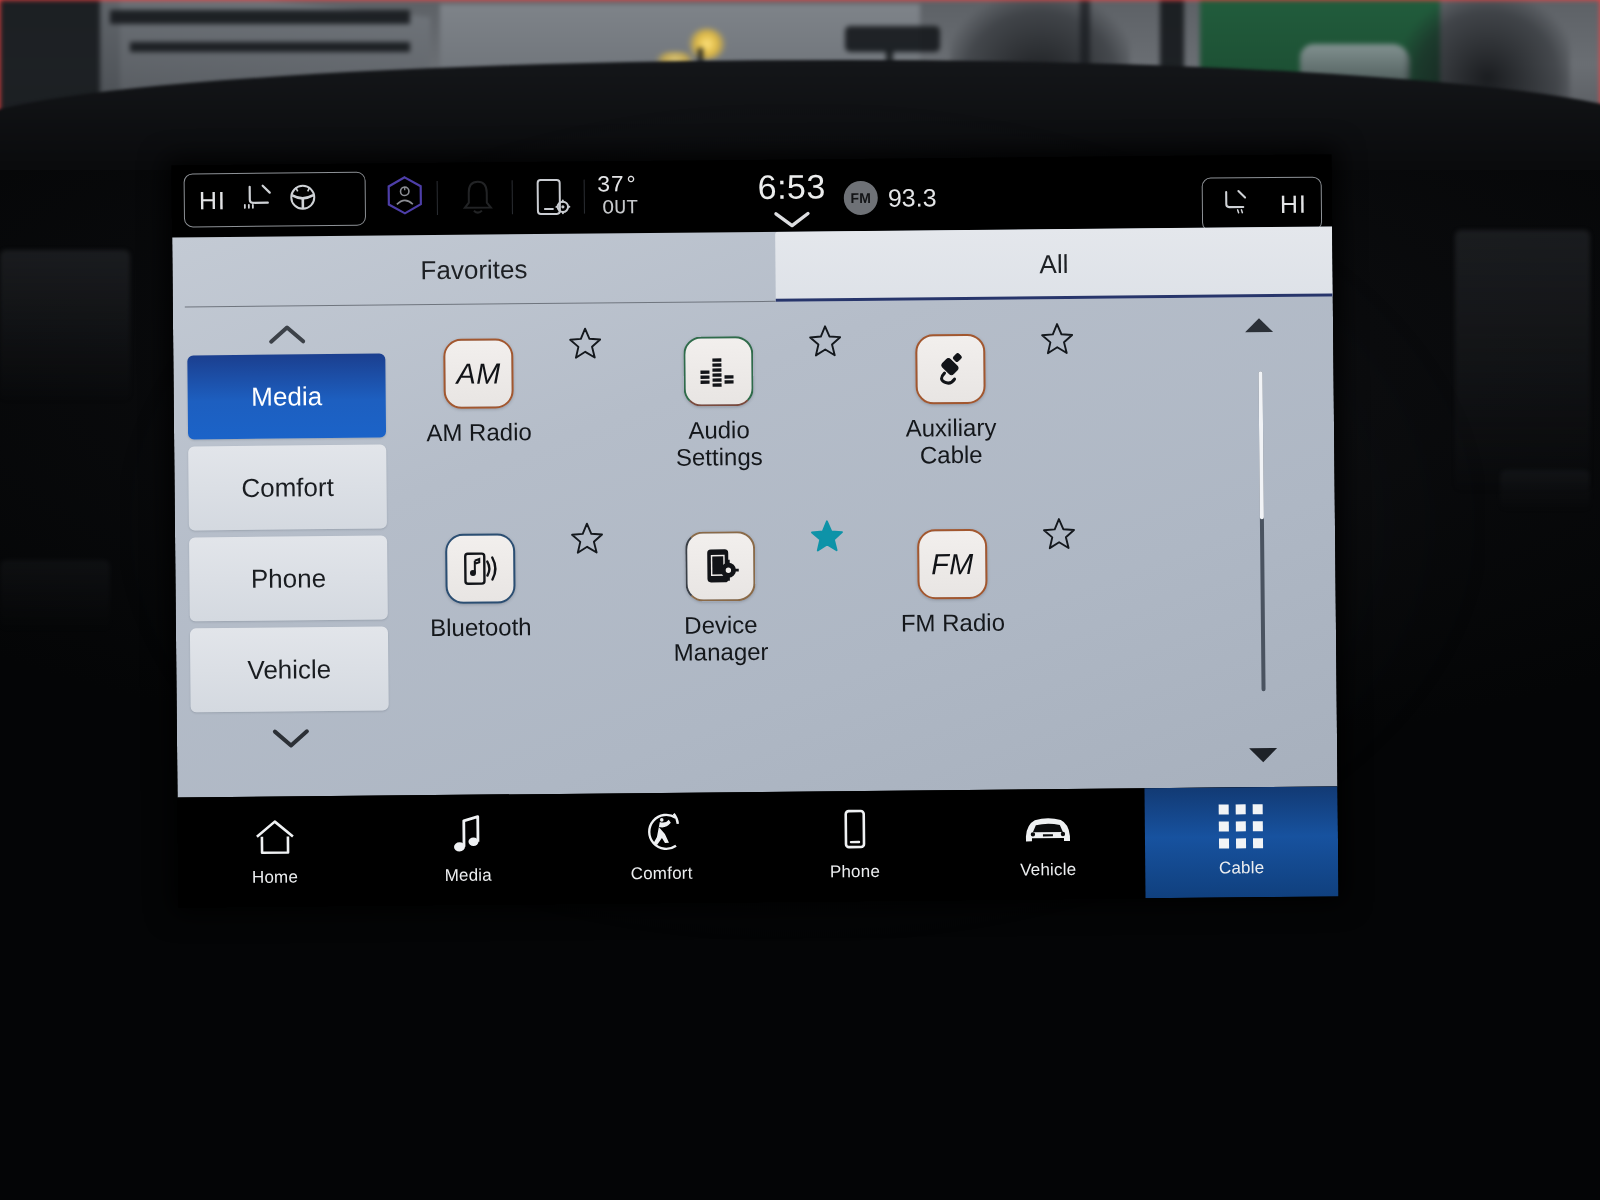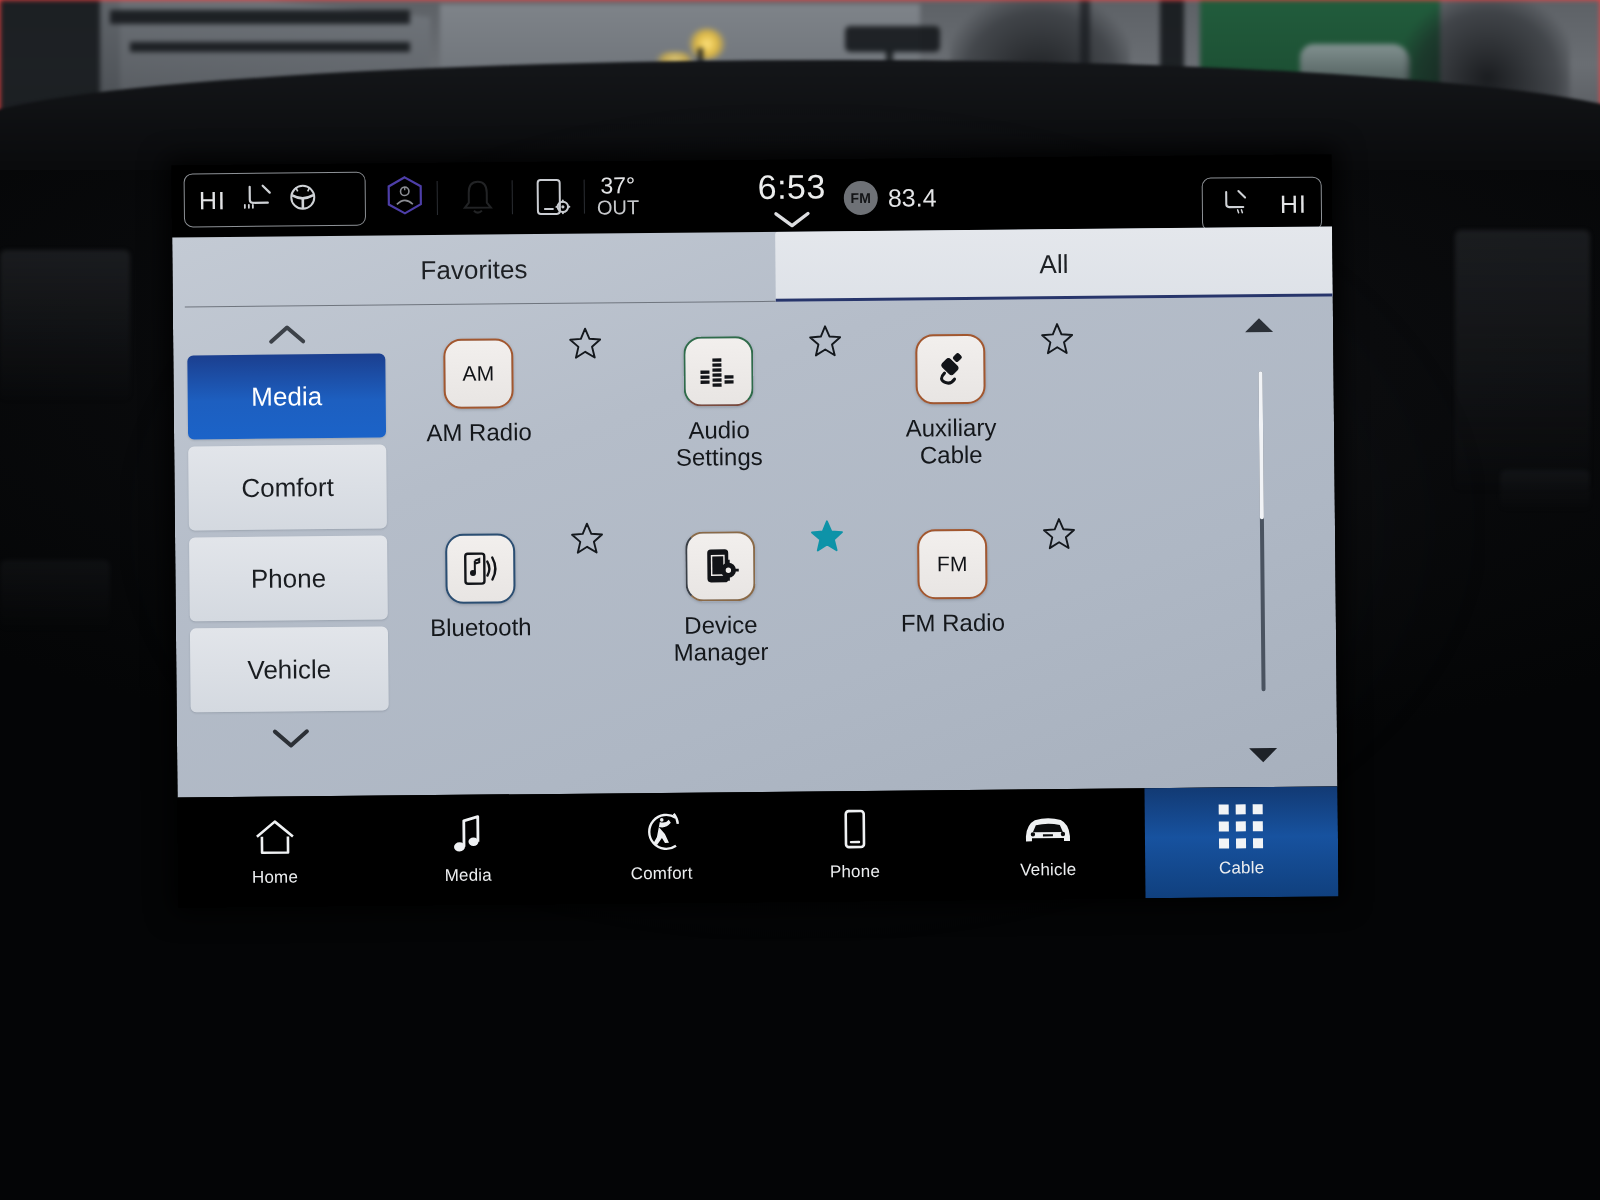--- a/index.html
+++ b/index.html
@@ -146,21 +146,21 @@
   }
 
   .sb-item { position: absolute; display: flex; align-items: center; }
 
   #sb-profile { left: 210px; top: 12px; }
   #sb-bell   { left: 288px; top: 14px; opacity: .22; }
   #sb-phone  { left: 360px; top: 14px; }
 
   #sb-temp {
     position: absolute; left: 425px; top: 12px;
-    text-align: center; line-height: 1.05;
+    text-align: right; line-height: 1.05; font-family: Liberation Mono, monospace;
   }
   #sb-temp .t1 { font-size: 23px; color: #e3e4e6; }
   #sb-temp .t2 { font-size: 20px; color: #c6c8cb; }
 
   #sb-clock {
     position: absolute; left: 565px; top: 8px;
     text-align: center; width: 110px;
   }
   #sb-clock .ctime { font-size: 34px; color: #eceded; letter-spacing: .5px; }
 
@@ -262,22 +262,23 @@
     border-radius: 18px;
     background: linear-gradient(180deg, #f2efed 0%, #e8e5e3 100%);
     display: flex; align-items: center; justify-content: center;
     box-shadow: 0 1px 3px rgba(40,45,55,.25);
   }
   .app-tile.b-orange { border: 2px solid #a2572f; }
   .app-tile.b-green  { border: 2px solid #2f6b4a; border-bottom-color:#7a4a3d; }
   .app-tile.b-blue   { border: 2px solid #2b4e72; }
   .app-tile.b-tan    { border: 2px solid #8a6a48; border-left-color:#3a3f46; }
   .app-tile .lbl {
-    font-size: 21px; color: #111317; letter-spacing: .3px;
+    font-size: 29px; color: #111317; letter-spacing: .3px;
     font-family: "Liberation Sans", sans-serif;
+    font-style: italic;
   }
   .app-name {
     position: absolute;
     left: 0; top: 98px;
     width: 146px;
     text-align: center;
     font-size: 24px;
     line-height: 1.13;
     color: #14171b;
   }
@@ -432,21 +433,21 @@
         <div class="ctime">6:53</div>
         <span>
           <svg width="56" height="22" viewBox="0 0 56 22" style="margin-top:2px;">
             <path d="M12 5 L28 17 L44 5" fill="none" stroke="#dcdde0" stroke-width="3.4" stroke-linecap="round" stroke-linejoin="round"></path>
           </svg>
         </span>
       </div>
 
       <div id="sb-radio">
         <span class="fm-badge">FM</span>
-        <span class="freq">83.4</span>
+        <span class="freq">93.3</span>
       </div>
 
       <div class="climate-pill" id="climate-right">
         <span>
           <svg width="32" height="30" viewBox="0 0 34 30">
             <path d="M10 4 L10 17 Q10 20 13 20 L28 20" fill="none" stroke="#cfd2d6" stroke-width="2.2" stroke-linecap="round"></path>
             <path d="M23 3 L30 10" fill="none" stroke="#cfd2d6" stroke-width="2.2" stroke-linecap="round"></path>
             <path d="M22 23 L23 26 M26 23 L27 26" stroke="#cfd2d6" stroke-width="1.6" stroke-linecap="round"></path>
           </svg>
         </span>

